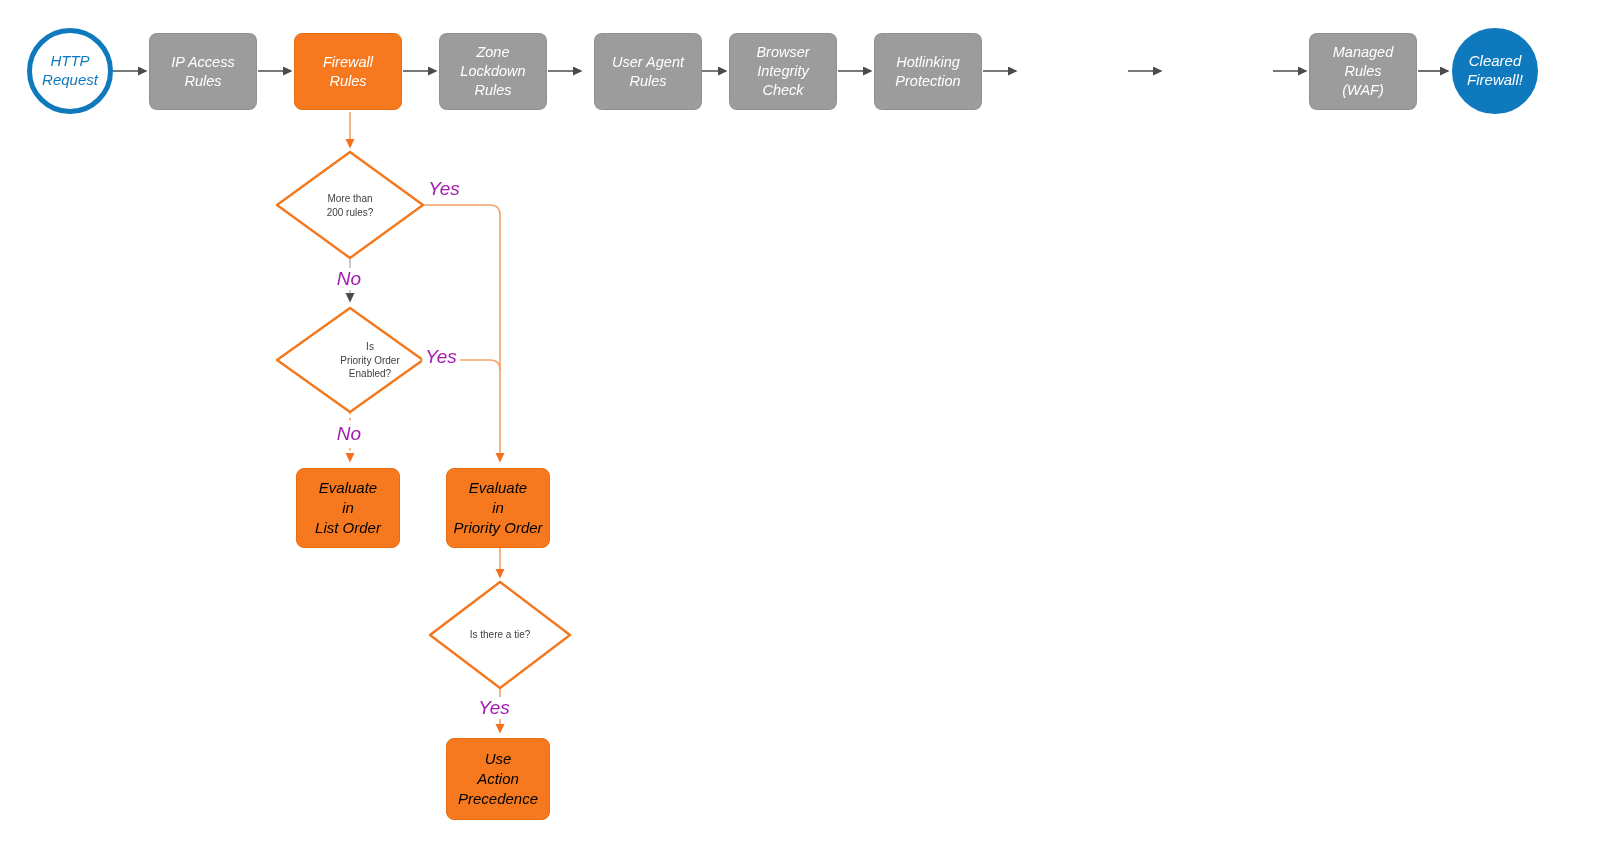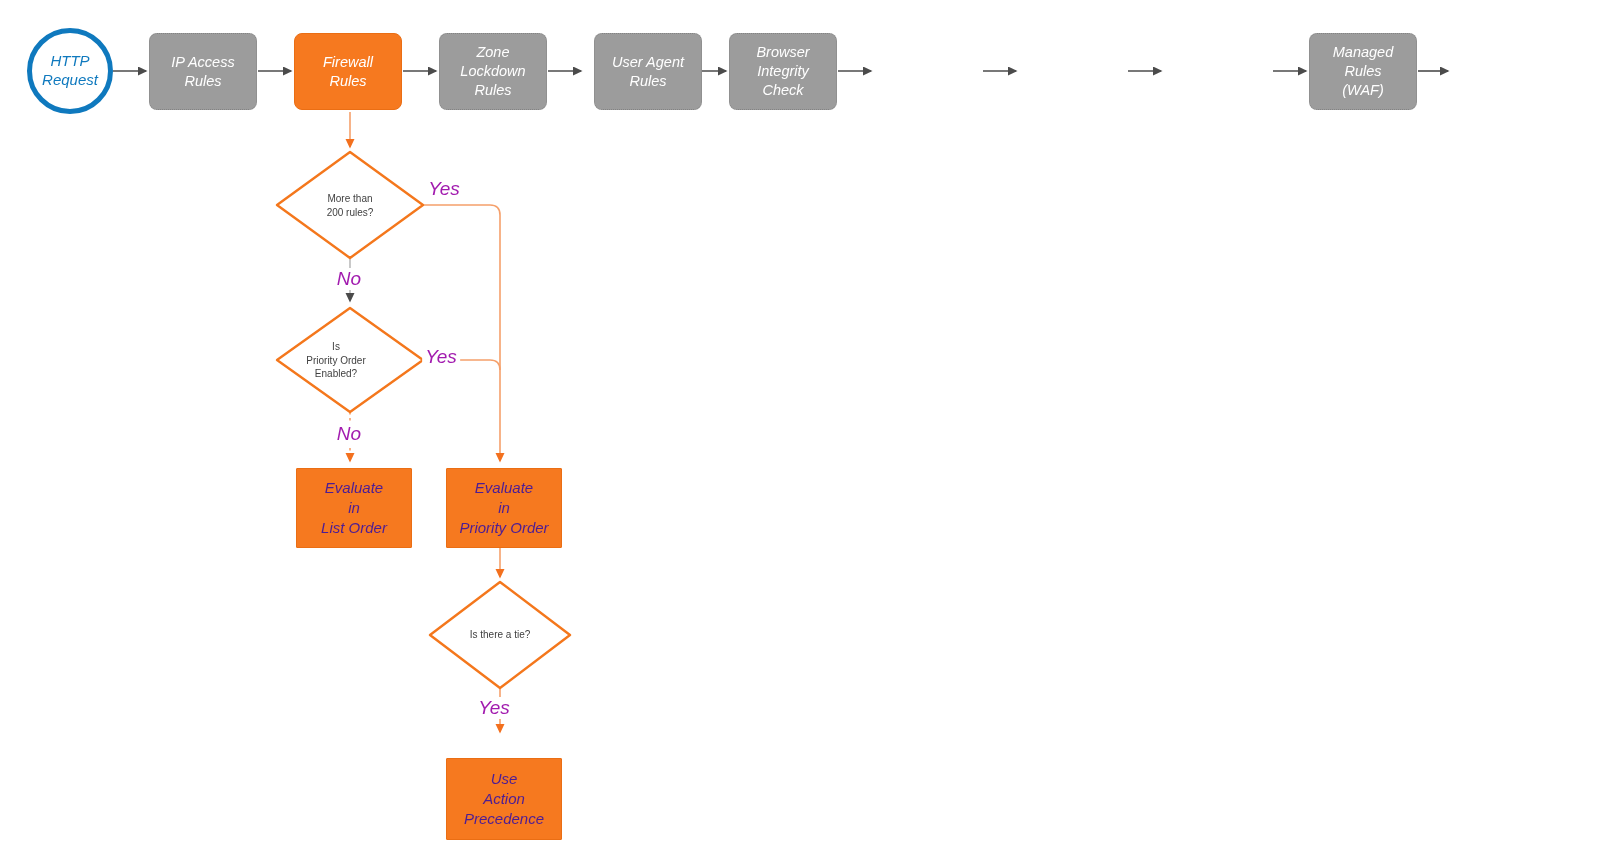--- a/index.html
+++ b/index.html
@@ -26,21 +26,21 @@
     font-weight:normal; font-style:italic; font-size:15px; line-height:1.25;
   }
   .circle-start { left:27px;  background:#ffffff; border:5px solid #0F79BE; color:#0F79BE; }
   .circle-end   { left:1452px; background:#0F79BE; border:5px solid #0F79BE; color:#ffffff; }
 
   .diamond-label {
     position:absolute; color:#3F3F3F; font-size:10px; line-height:1.35;
     text-align:center; white-space:pre-line; transform:translate(-50%,-50%);
   }
   .action {
-    width:116px; border-radius:1px; color:#4c1d95; font-style:italic;
+    width:104px; border-radius:8px; color:#000000; font-style:italic;
     font-size:15px; line-height:1.35;
   }
   .edge-label {
     position:absolute; transform:translate(-50%,-50%);
     font-style:italic; font-size:19px; color:#a21caf; padding:0 3px;
   }
   .edge-label.on-line { background:#ffffff;text-align:center; }
 </style>
 </head>
 <body>
@@ -78,51 +78,55 @@
     <path d="M500,548 L500,577" stroke="#F5A06B" stroke-width="1.6" fill="none" marker-end="url(#aorange)"></path>
     <path d="M500,688 L500,732" stroke="#F5A06B" stroke-width="1.6" fill="none" marker-end="url(#aorange)"></path>
 
     <path d="M350,152 L423,205 L350,258 L277,205 Z" fill="#ffffff" stroke="#F4771C" stroke-width="2.4" stroke-linejoin="round"></path>
     <path d="M350,308 L423,360 L350,412 L277,360 Z" fill="#ffffff" stroke="#F4771C" stroke-width="2.4" stroke-linejoin="round"></path>
     <path d="M500,582 L570,635 L500,688 L430,635 Z" fill="#ffffff" stroke="#F4771C" stroke-width="2.4" stroke-linejoin="round"></path>
   </svg>
 
   <div class="node circle circle-start">HTTP
 Request</div>
+  <div class="node circle circle-end">Cleared
+Firewall!</div>
 
   <div class="node stage gray-stage" style="left:149px">IP Access
 Rules</div>
   <div class="node stage orange-node" style="left:294px">Firewall
 Rules</div>
   <div class="node stage gray-stage" style="left:439px">Zone
 Lockdown
 Rules</div>
   <div class="node stage gray-stage" style="left:594px">User Agent
 Rules</div>
   <div class="node stage gray-stage" style="left:729px">Browser
 Integrity
 Check</div>
+  <div class="node stage gray-stage" style="left:874px">Hotlinking
+Protection</div>
   <div class="node stage gray-stage" style="left:1309px">Managed
 Rules
 (WAF)</div>
 
   <div class="diamond-label" style="left:350px; top:205px;">More than
 200 rules?</div>
-  <div class="diamond-label" style="left:336px; top:360px;">Is
+  <div class="diamond-label" style="left:370px; top:360px;">Is
 Priority Order
 Enabled?</div>
   <div class="diamond-label" style="left:500px; top:635px;">Is there a tie?</div>
 
   <div class="node action orange-node" style="left:296px; top:468px; height:80px;">Evaluate
 in
 List Order</div>
   <div class="node action orange-node" style="left:446px; top:468px; height:80px;">Evaluate
 in
 Priority Order</div>
-  <div class="node action orange-node" style="left:446px; top:738px; height:82px;margin-top:20px;">Use
+  <div class="node action orange-node" style="left:446px; top:738px; height:82px;">Use
 Action
 Precedence</div>
 
   <div class="edge-label" style="left:444px; top:189px;">Yes</div>
   <div class="edge-label on-line" style="left:349px; top:279px;">No</div>
   <div class="edge-label on-line" style="left:441px; top:357px;">Yes</div>
   <div class="edge-label on-line" style="left:349px; top:434px;">No</div>
   <div class="edge-label on-line" style="left:494px; top:708px;">Yes</div>
 
 </div>

